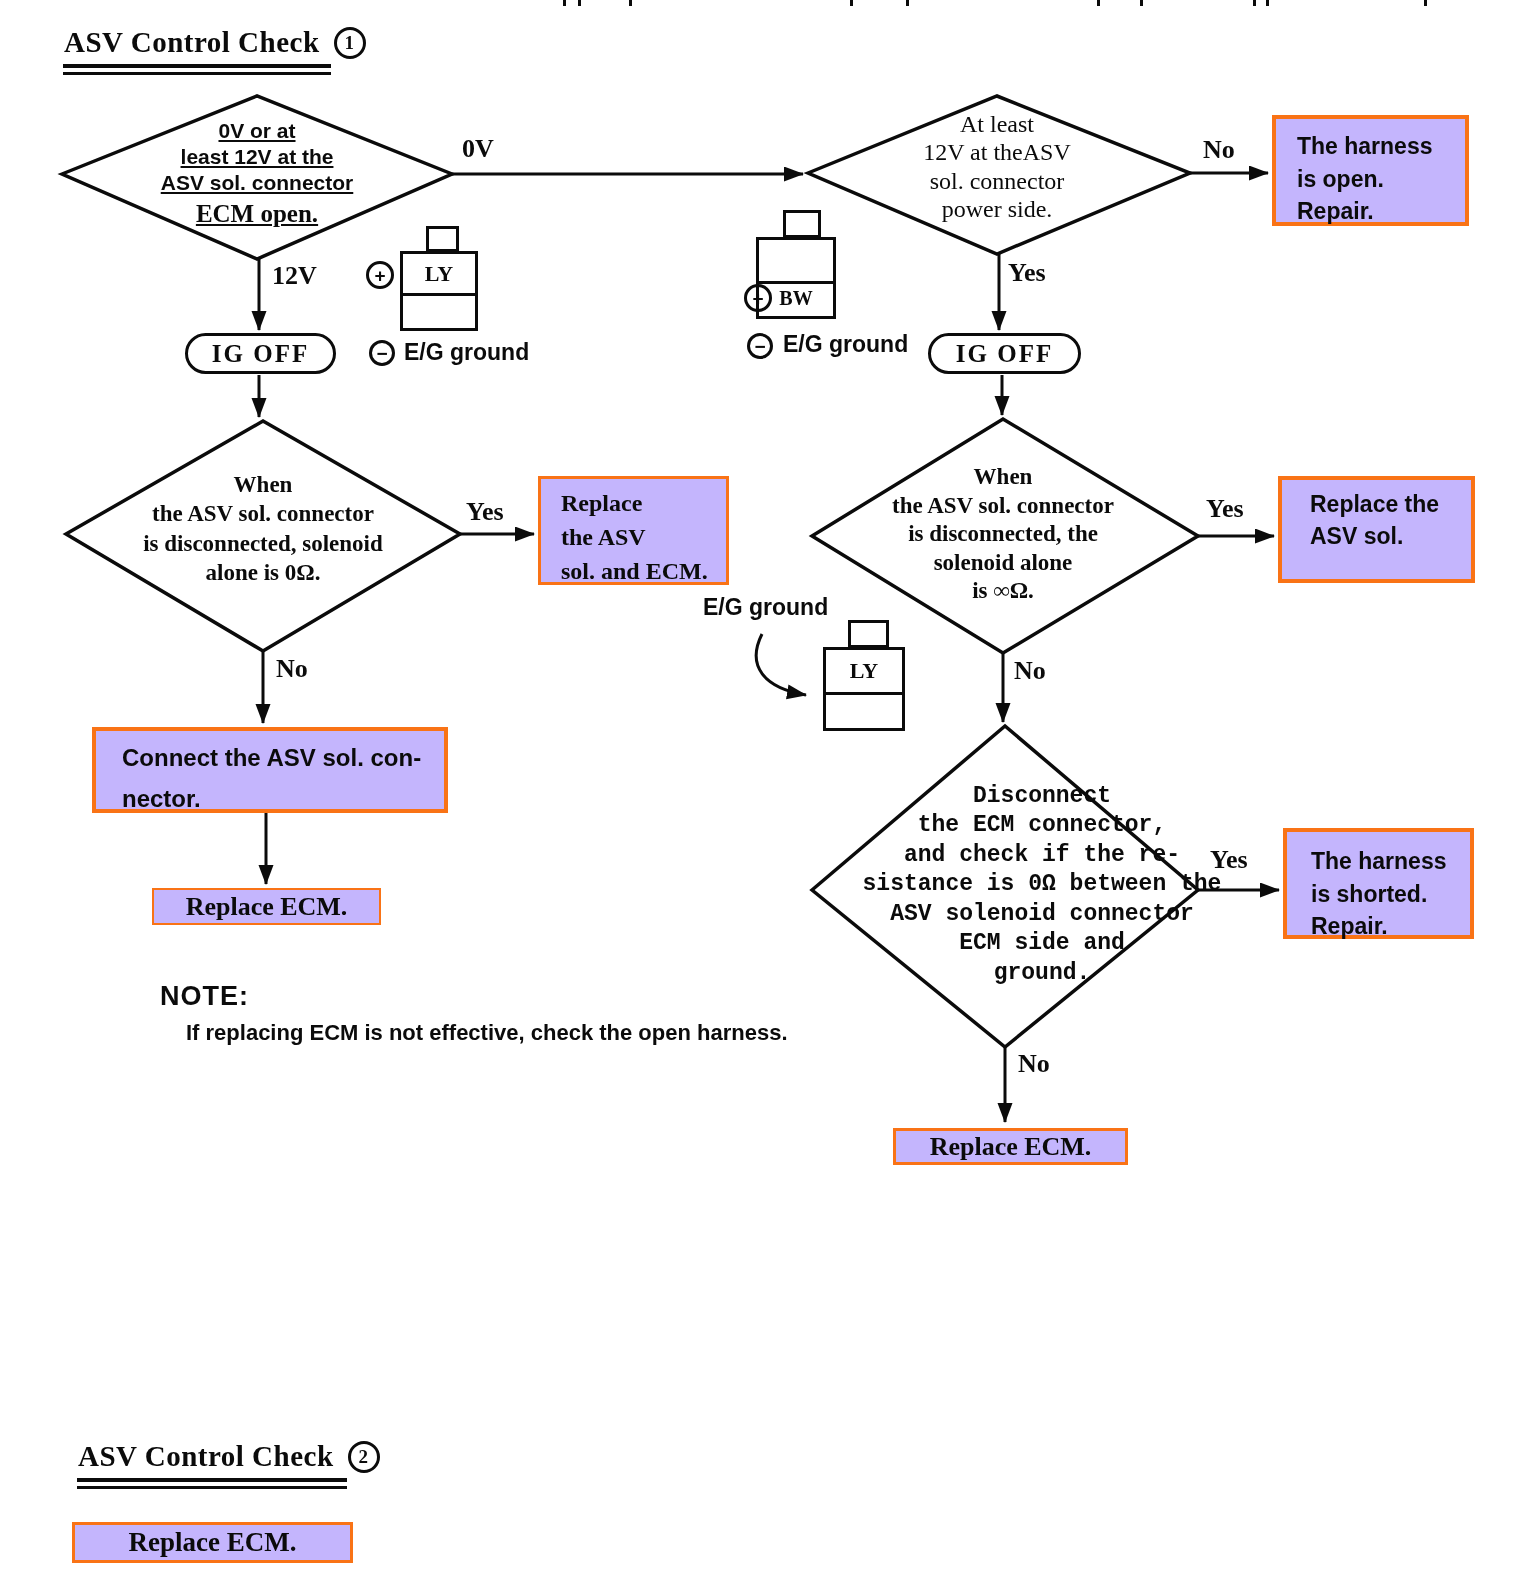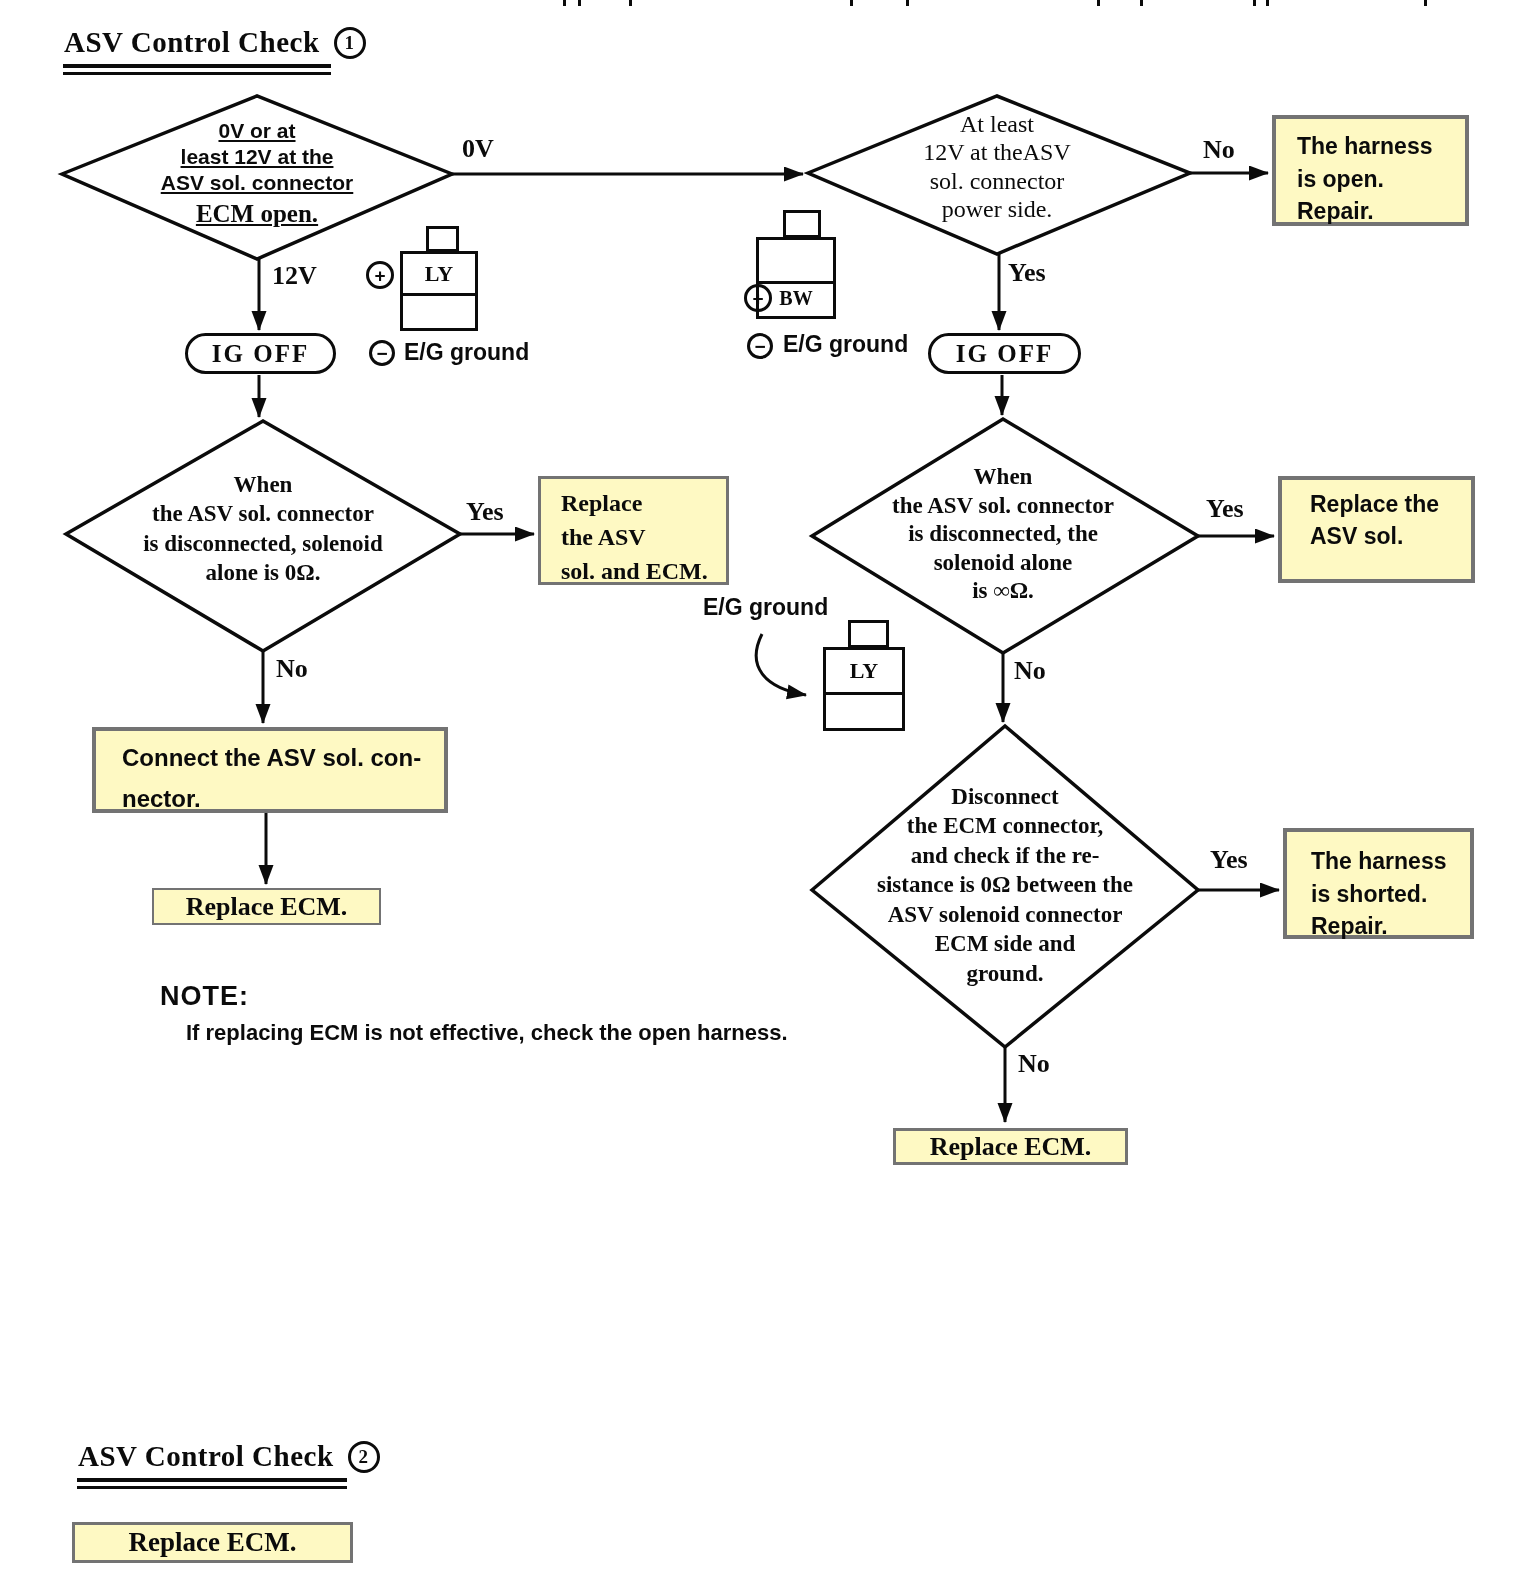--- a/index.html
+++ b/index.html
@@ -8,21 +8,21 @@
   svg#wires{position:absolute;left:0;top:0;width:1520px;height:1576px;}
   .abs{position:absolute;}
   .pre{white-space:pre-line;}
   .serif{font-family:"Liberation Serif",serif;}
   .sansb{font-family:"Liberation Sans",sans-serif;font-weight:bold;}
   
   .sec-title{font-family:"Liberation Serif",serif;font-weight:bold;font-size:29px;letter-spacing:.5px;display:flex;align-items:center;gap:14px;}
   .circ-num{display:inline-flex;align-items:center;justify-content:center;width:26px;height:26px;border:3px solid #0b0b0b;border-radius:50%;font-size:19px;font-weight:bold;}
   .dbl-underline{height:4px;border-top:4px solid #0b0b0b;border-bottom:3px solid #0b0b0b;}
   
-  .box{position:absolute;background:#fef9c3;border:3px solid #737373;box-sizing:border-box;}
+  .box{position:absolute;background:#c4b5fd;border:3px solid #f97316;box-sizing:border-box;}
   .box .txt{white-space:pre-line;}
   
   .pill{position:absolute;background:#fff;border:3.5px solid #0b0b0b;border-radius:21px;box-sizing:border-box;
         display:flex;align-items:center;justify-content:center;
         font-family:"Liberation Serif",serif;font-weight:bold;font-size:25px;letter-spacing:2px;}
   
   .dtext{position:absolute;text-align:center;line-height:1.24;}
   
   .elabel{position:absolute;font-family:"Liberation Serif",serif;font-weight:600;font-size:26px;}
   .vlabel{position:absolute;font-family:"Liberation Serif",serif;font-weight:bold;font-size:26px;}
@@ -110,21 +110,21 @@
 the ASV sol. connector
 is disconnected, solenoid
 alone is 0Ω.</div>
 
   <div class="dtext serif pre" style="left:853px;top:463px;width:300px;font-size:23px;font-weight:600;line-height:1.24;">When
 the ASV sol. connector
 is disconnected, the
 solenoid alone
 is ∞Ω.</div>
 
-  <div class="dtext serif pre" style="left:825px;top:782px;width:360px;font-size:23px;font-weight:600;line-height:1.28;">Disconnect
+  <div class="dtext serif pre" style="left:862px;top:782px;width:360px;font-size:23px;font-weight:600;line-height:1.28;font-family:Liberation Mono, monospace;">Disconnect
 the ECM connector,
 and check if the re-
 sistance is 0Ω between the
 ASV solenoid connector
 ECM side and
 ground.</div>
 
   <div class="vlabel" style="left:462px;top:134px;">0V</div>
   <div class="vlabel" style="left:272px;top:261px;">12V</div>
   <div class="elabel" style="left:466px;top:497px;">Yes</div>

